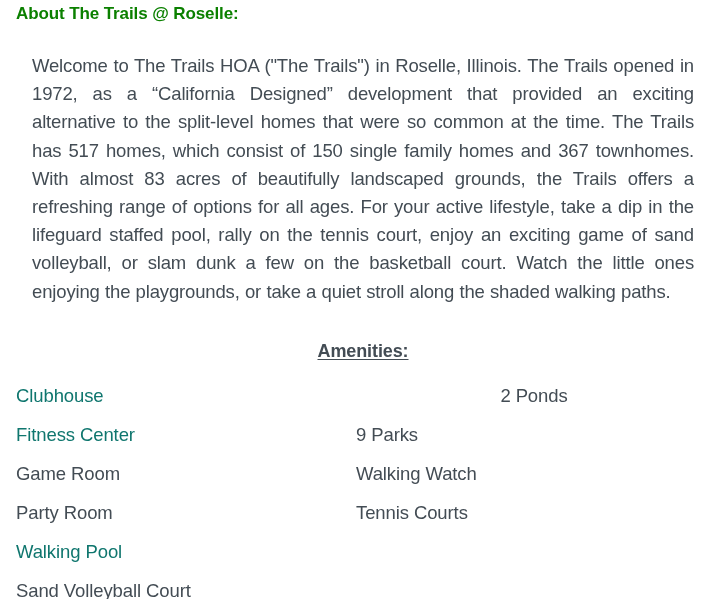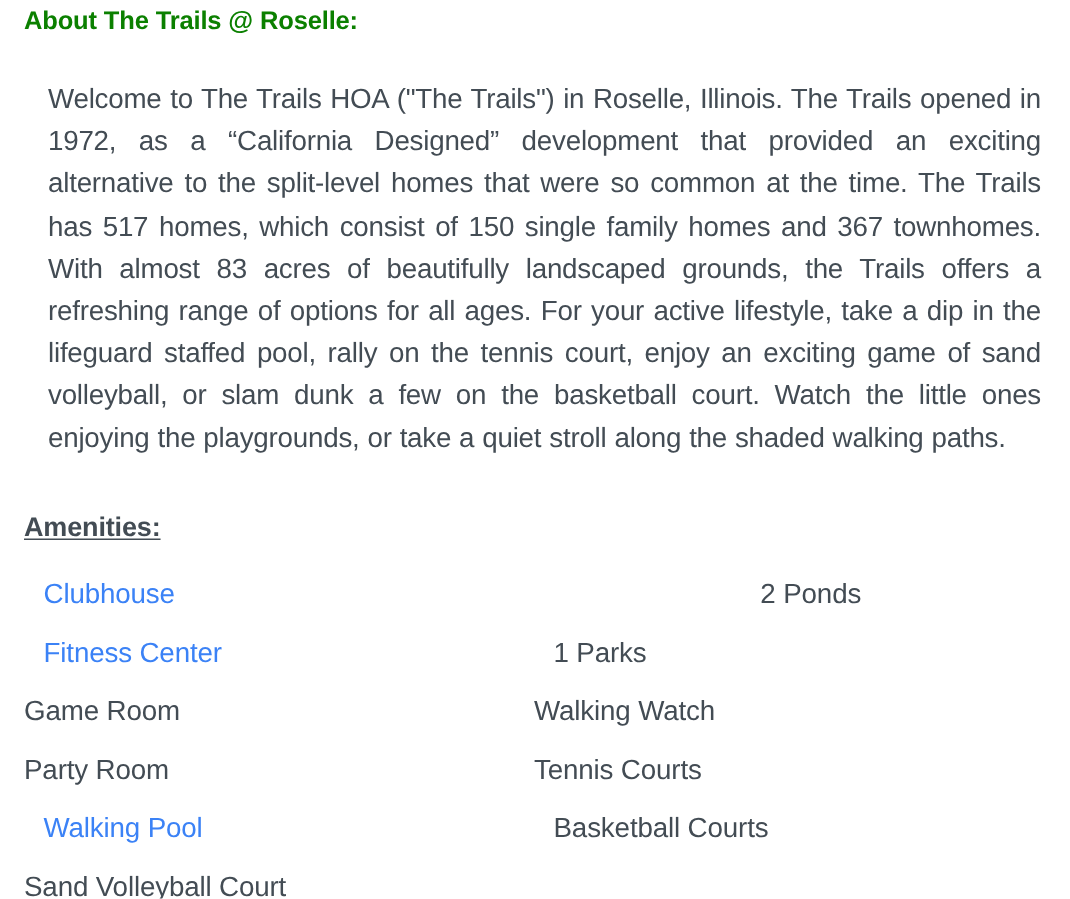--- a/index.html
+++ b/index.html
@@ -51,20 +51,21 @@
 
   
   .amenities-heading {
     color: #434c54;
     font-size: 18px;
     font-weight: bold;
     line-height: 24px;
     margin: 0;
     padding-top: 17px;
     letter-spacing: -0.1px;
+    text-align: center;
   }
   .amenities-heading span.underlined {
     text-decoration: underline;
     text-underline-offset: 2px;
   }
 
   
   .amenities-grid {
     margin: 0;
     padding-top: 13px;
@@ -83,24 +84,23 @@
     white-space: nowrap;
   }
   .amenity-cell.col-left {
     width: 340px;
     flex: 0 0 340px;
   }
   .amenity-cell.col-right {
     flex: 1 1 auto;
   }
   .amenity-cell.link {
-    color: #3b82f6;
+    color: #0f766e;
     cursor: pointer;
     text-decoration: none;
-    margin-left: 13px;
   }
   .amenity-cell.indent-right {
     padding-left: 2px;
     text-align: center;
   }
   .amenity-cell.empty {
     visibility: hidden;
   }
 </style>
 </head>
@@ -116,36 +116,35 @@
 
   <div class="amenities-grid">
 
     <div class="amenity-row">
       <span class="amenity-cell col-left link">Clubhouse</span>
       <span class="amenity-cell col-right indent-right">2 Ponds</span>
     </div>
 
     <div class="amenity-row">
       <span class="amenity-cell col-left link">Fitness Center</span>
-      <span class="amenity-cell col-right">1 Parks</span>
+      <span class="amenity-cell col-right">9 Parks</span>
     </div>
 
     <div class="amenity-row">
       <span class="amenity-cell col-left">Game Room</span>
       <span class="amenity-cell col-right">Walking Watch</span>
     </div>
 
     <div class="amenity-row">
       <span class="amenity-cell col-left">Party Room</span>
       <span class="amenity-cell col-right">Tennis Courts</span>
     </div>
 
     <div class="amenity-row">
       <span class="amenity-cell col-left link">Walking Pool</span>
-      <span class="amenity-cell col-right">Basketball Courts</span>
     </div>
 
     <div class="amenity-row">
       <span class="amenity-cell col-left">Sand Volleyball Court</span>
       <span class="amenity-cell col-right empty"></span>
     </div>
 
   </div>
 </div>
 

